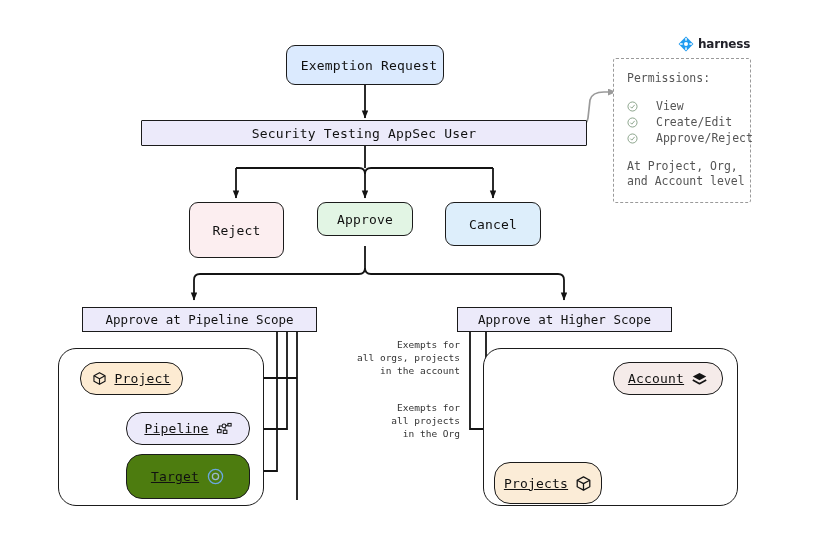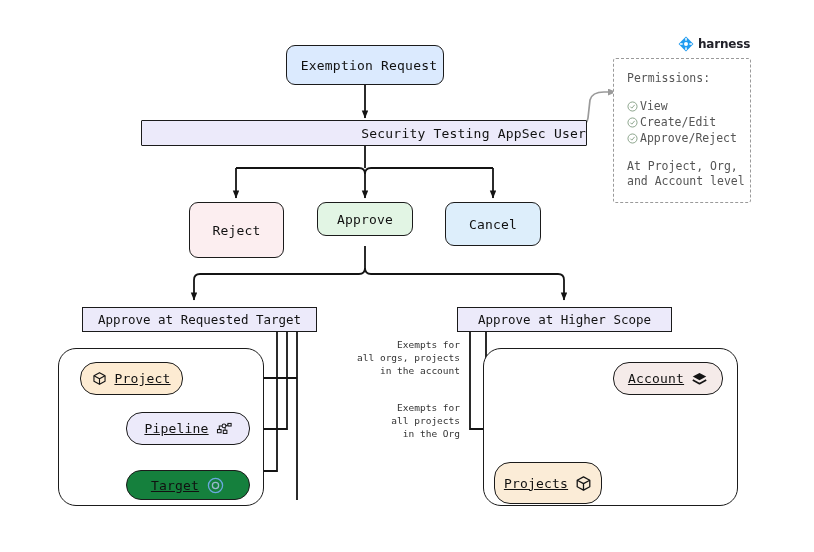--- a/index.html
+++ b/index.html
@@ -16,21 +16,21 @@
   .container{position:absolute;box-sizing:border-box;border:1.8px solid #1b1b1b;
              border-radius:18px;background:#fff;}
   .hdr{position:absolute;box-sizing:border-box;border:1.5px solid #1b1b1b;
        background:#eceafa;font-size:12.5px;display:flex;align-items:center;
        justify-content:center;color:#111;}
   .annot{position:absolute;font-size:9.5px;line-height:13px;color:#333;
          text-align:right;white-space:pre;}
   .permbox{position:absolute;box-sizing:border-box;border:1.7px dashed #9a9a9a;
            border-radius:3px;background:#fff;padding:12px 13px;}
   .permtitle{font-size:11.5px;color:#555;margin-bottom:13px;}
-  .permrow{display:flex;align-items:center;gap:2px;font-size:11.5px;color:#555;
+  .permrow{display:flex;align-items:center;gap:18px;font-size:11.5px;color:#555;
            line-height:16px;}
   .permfoot{font-size:11.5px;color:#555;line-height:15px;margin-top:13px;white-space:pre;}
   .brand{position:absolute;display:flex;align-items:center;gap:4px;}
   .brand-txt{font-family:"DejaVu Sans","Liberation Sans",sans-serif;
              font-size:12px;font-weight:bold;color:#22222a;letter-spacing:-.2px;}
   .ico{display:inline-flex;align-items:center;justify-content:center;flex:none;}
 </style>
 </head>
 <body>
 
@@ -87,21 +87,21 @@
 
     <g fill="none" stroke="#9a9a9a" stroke-width="1.7">
       <path d="M560,132 Q586,132 588,118 L590,100 Q592,92 604,92 L616,92" marker-end="url(#ahl)"></path>
     </g>
   </svg>
 
   <div class="node rnd" style="left:286px;top:45px;width:158px;height:40px;background:#dbeafe;padding-left:8px;">
     <span>Exemption Request</span>
   </div>
 
-  <div class="node sq" style="left:141px;top:120px;width:446px;height:26px;background:#eceafa;justify-content:flex-end;">
+  <div class="node sq" style="left:141px;top:120px;width:446px;height:26px;background:#eceafa;">
     <span>Security Testing AppSec User</span>
   </div>
 
   <div class="node rnd" style="left:189px;top:202px;width:95px;height:56px;background:#fceef0;">
     <span>Reject</span>
   </div>
   <div class="node rnd" style="left:317px;top:202px;width:96px;height:34px;background:#e2f5e4;">
     <span>Approve</span>
   </div>
   <div class="node rnd" style="left:445px;top:202px;width:96px;height:44px;background:#ddeefb;">
@@ -149,21 +149,21 @@
         <rect x="9.1" y="2.4" width="1.8" height="3.4" fill="#fff"></rect>
         <rect x="9.1" y="14.2" width="1.8" height="3.4" fill="#fff"></rect>
         <rect x="2.4" y="9.1" width="3.4" height="1.8" fill="#fff"></rect>
         <rect x="14.2" y="9.1" width="3.4" height="1.8" fill="#fff"></rect>
       </svg>
     </span>
     <span class="brand-txt">harness</span>
   </div>
 
   <div class="hdr" style="left:82px;top:307px;width:235px;height:25px;">
-    <span>Approve at Requested Target</span>
+    <span>Approve at Pipeline Scope</span>
   </div>
   <div class="container" style="left:58px;top:348px;width:206px;height:158px;"></div>
 
   <div class="node bigrnd" style="left:80px;top:362px;width:103px;height:33px;background:#fdebd2;">
     <span class="ico">
       <svg width="15" height="15" viewBox="0 0 20 20">
           <path d="M10 2.2 L17.4 6.2 L17.4 13.8 L10 17.8 L2.6 13.8 L2.6 6.2 Z" fill="none" stroke="#141414" stroke-width="1.5" stroke-linejoin="round"></path>
           <path d="M2.6 6.2 L10 10.2 L17.4 6.2 M10 10.2 L10 17.8" fill="none" stroke="#141414" stroke-width="1.5" stroke-linejoin="round"></path>
         </svg>
     </span>
@@ -176,21 +176,21 @@
       <svg width="16" height="15" viewBox="0 0 22 20">
           <circle cx="11" cy="6.5" r="2.6" fill="none" stroke="#141414" stroke-width="1.4"></circle>
           <rect x="2" y="11.4" width="5" height="4.4" fill="none" stroke="#141414" stroke-width="1.4"></rect>
           <rect x="10" y="12.4" width="5" height="4.4" fill="none" stroke="#141414" stroke-width="1.4"></rect>
           <rect x="16.4" y="3" width="4.4" height="3.6" fill="none" stroke="#141414" stroke-width="1.4"></rect>
           <path d="M4.5 11.4 L4.5 6.5 L8.4 6.5 M13.6 6.5 L16.4 4.8 M12.5 9.1 L12.5 12.4" fill="none" stroke="#141414" stroke-width="1.4"></path>
         </svg>
     </span>
   </div>
 
-  <div class="node bigrnd" style="left:126px;top:470px;width:124px;height:30px;background:#15803d;">
+  <div class="node bigrnd" style="left:126px;top:454px;width:124px;height:45px;background:#4d7c0f;">
     <span>Target</span>
     <span class="ico">
       <svg width="19" height="19" viewBox="0 0 22 22">
           <circle cx="11" cy="11" r="8.2" fill="none" stroke="#6aa8de" stroke-width="1.5"></circle>
           <circle cx="11" cy="11" r="3.6" fill="none" stroke="#9ab8cc" stroke-width="1.5"></circle>
         </svg>
     </span>
   </div>
 
   <div class="hdr" style="left:457px;top:307px;width:215px;height:25px;">

